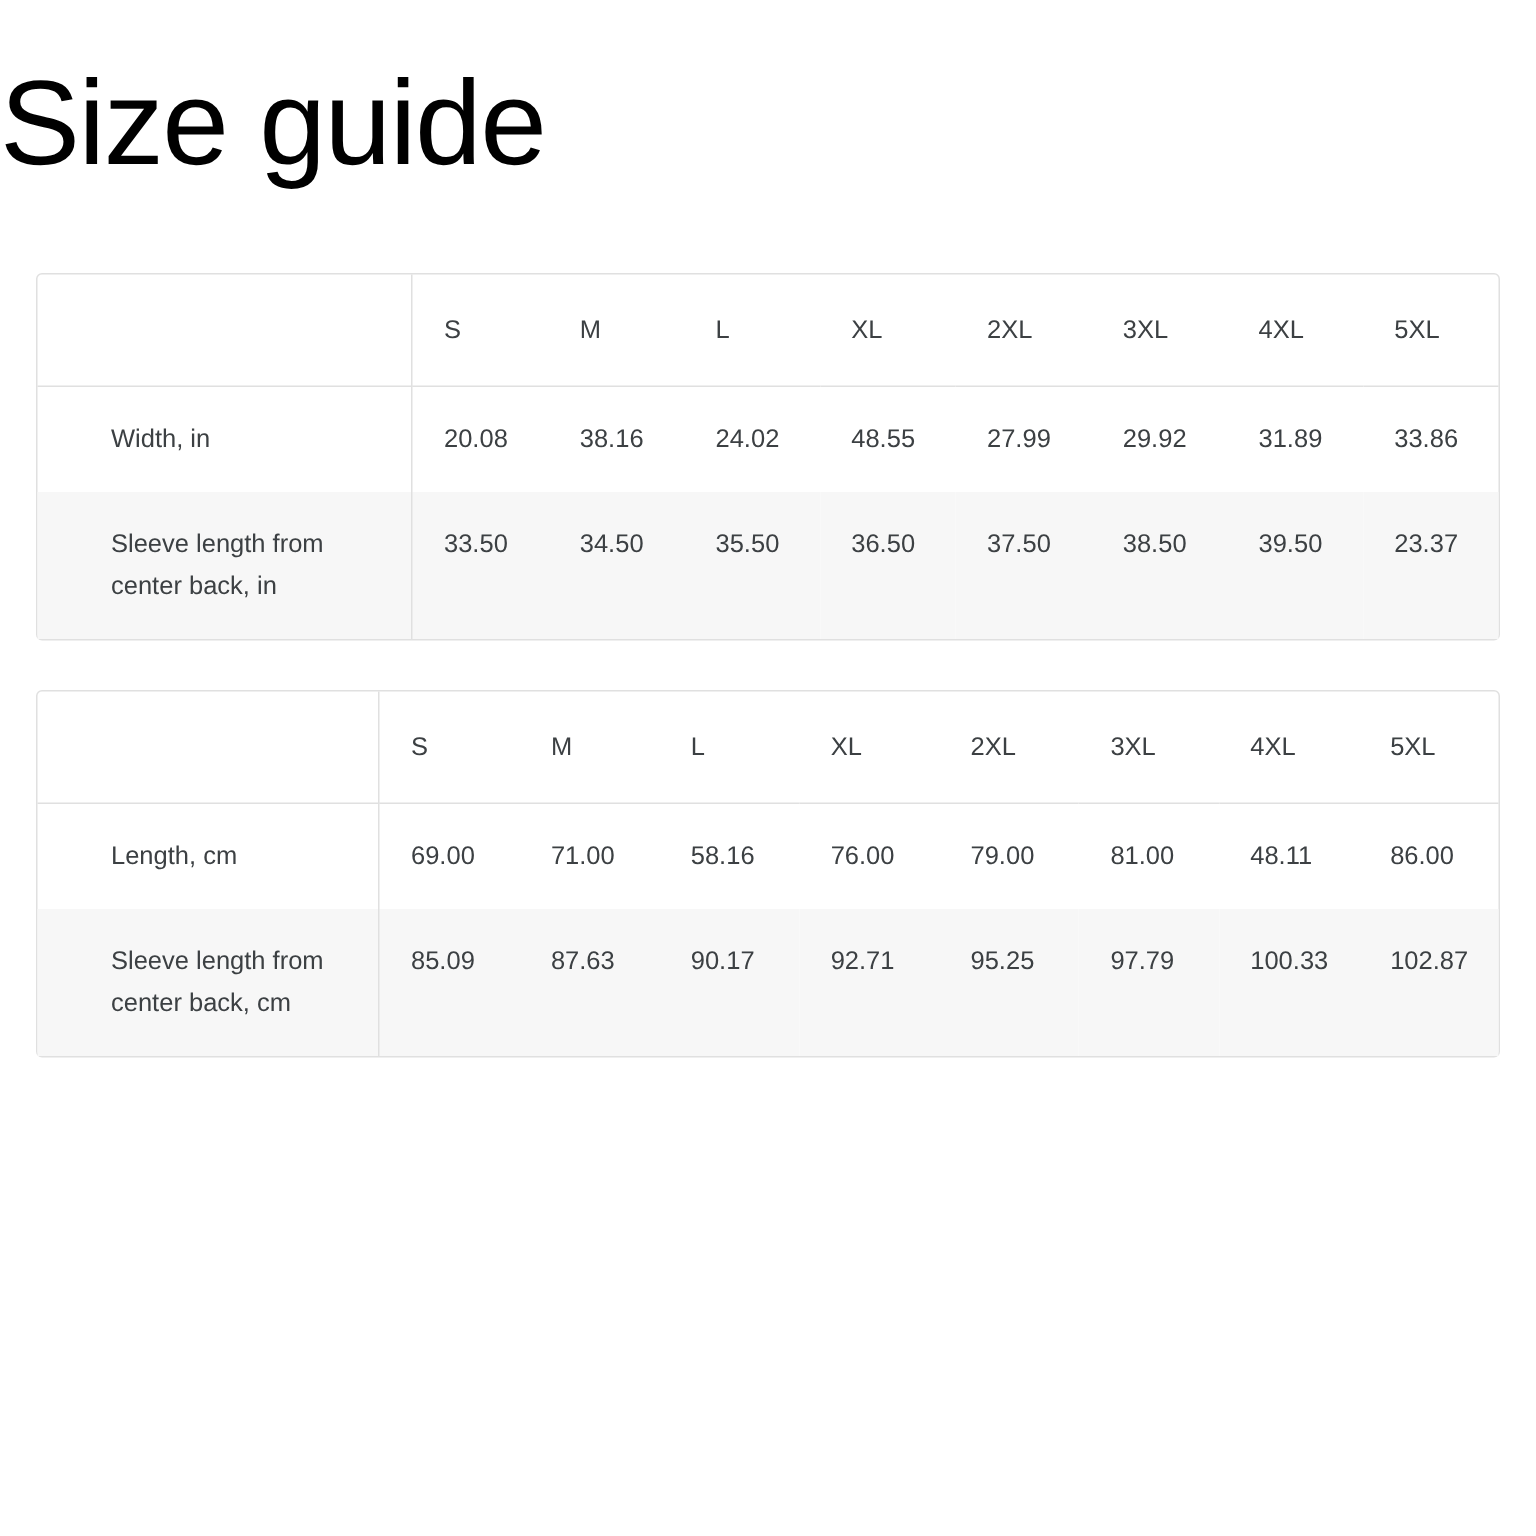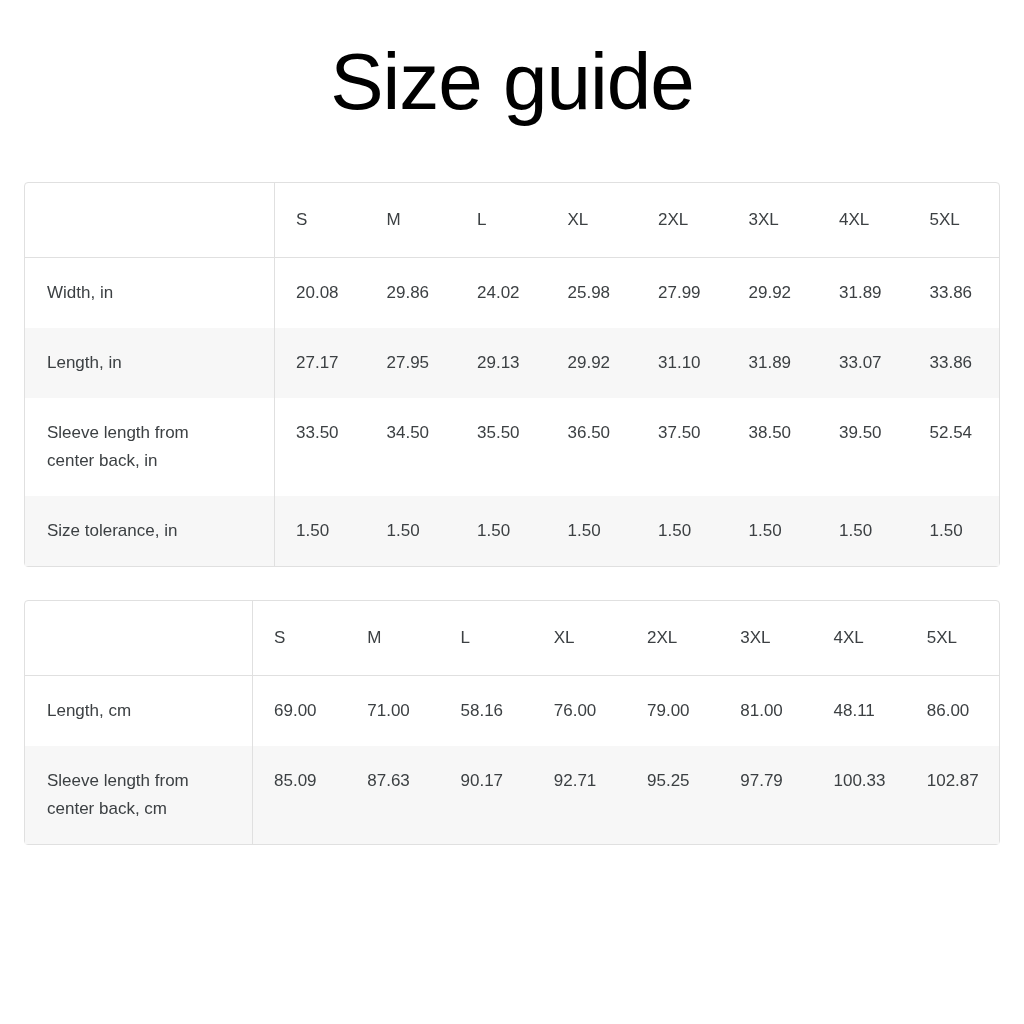--- a/index.html
+++ b/index.html
@@ -16,21 +16,21 @@
     background: var(--bg);
     font-family: "Liberation Sans", sans-serif;
   }
   body {
     width: 1024px;
     height: 1024px;
     overflow: hidden;
   }
   h1.page-title {
     margin: 42px 0 0 0;
-    text-align: center;
+    text-align: left;
     font-size: 80px;
     line-height: 80px;
     font-weight: 400;
     letter-spacing: -1px;
     color: var(--title);
   }
   table.size-table {
     width: 976px;
     margin: 60px auto 0 auto;
     border: 1px solid var(--border);
@@ -61,20 +61,21 @@
   .size-table th:first-child,
   .size-table td:first-child {
     border-right: 1px solid var(--border);
     padding-left: 22px;
     white-space: normal;
   }
   .size-table tbody tr:nth-child(even) { background: var(--stripe); }
   .size-table td:first-child .label-text {
     display: inline-block;
     max-width: 165px;
+    margin-left: 27px;
   }
 </style>
 </head>
 <body>
 
 <div class="page">
   <h1 class="page-title">Size guide</h1>
   <table class="size-table t1">
       <colgroup>
         <col class="col-label">
@@ -97,60 +98,38 @@
           <th>2XL</th>
           <th>3XL</th>
           <th>4XL</th>
           <th>5XL</th>
         </tr>
       </thead>
       <tbody>
         <tr>
           <td><span class="label-text">Width, in</span></td>
           <td>20.08</td>
-          <td>29.86</td>
+          <td>38.16</td>
           <td>24.02</td>
-          <td>25.98</td>
+          <td>48.55</td>
           <td>27.99</td>
           <td>29.92</td>
           <td>31.89</td>
-          <td>33.86</td>
-        </tr>
-        <tr>
-          <td><span class="label-text">Length, in</span></td>
-          <td>27.17</td>
-          <td>27.95</td>
-          <td>29.13</td>
-          <td>29.92</td>
-          <td>31.10</td>
-          <td>31.89</td>
-          <td>33.07</td>
           <td>33.86</td>
         </tr>
         <tr>
           <td><span class="label-text">Sleeve length from center back, in</span></td>
           <td>33.50</td>
           <td>34.50</td>
           <td>35.50</td>
           <td>36.50</td>
           <td>37.50</td>
           <td>38.50</td>
           <td>39.50</td>
-          <td>52.54</td>
-        </tr>
-        <tr>
-          <td><span class="label-text">Size tolerance, in</span></td>
-          <td>1.50</td>
-          <td>1.50</td>
-          <td>1.50</td>
-          <td>1.50</td>
-          <td>1.50</td>
-          <td>1.50</td>
-          <td>1.50</td>
-          <td>1.50</td>
+          <td>23.37</td>
         </tr>
       </tbody>
     </table>
   <table class="size-table t2">
       <colgroup>
         <col class="col-label">
         <col>
         <col>
         <col>
         <col>

